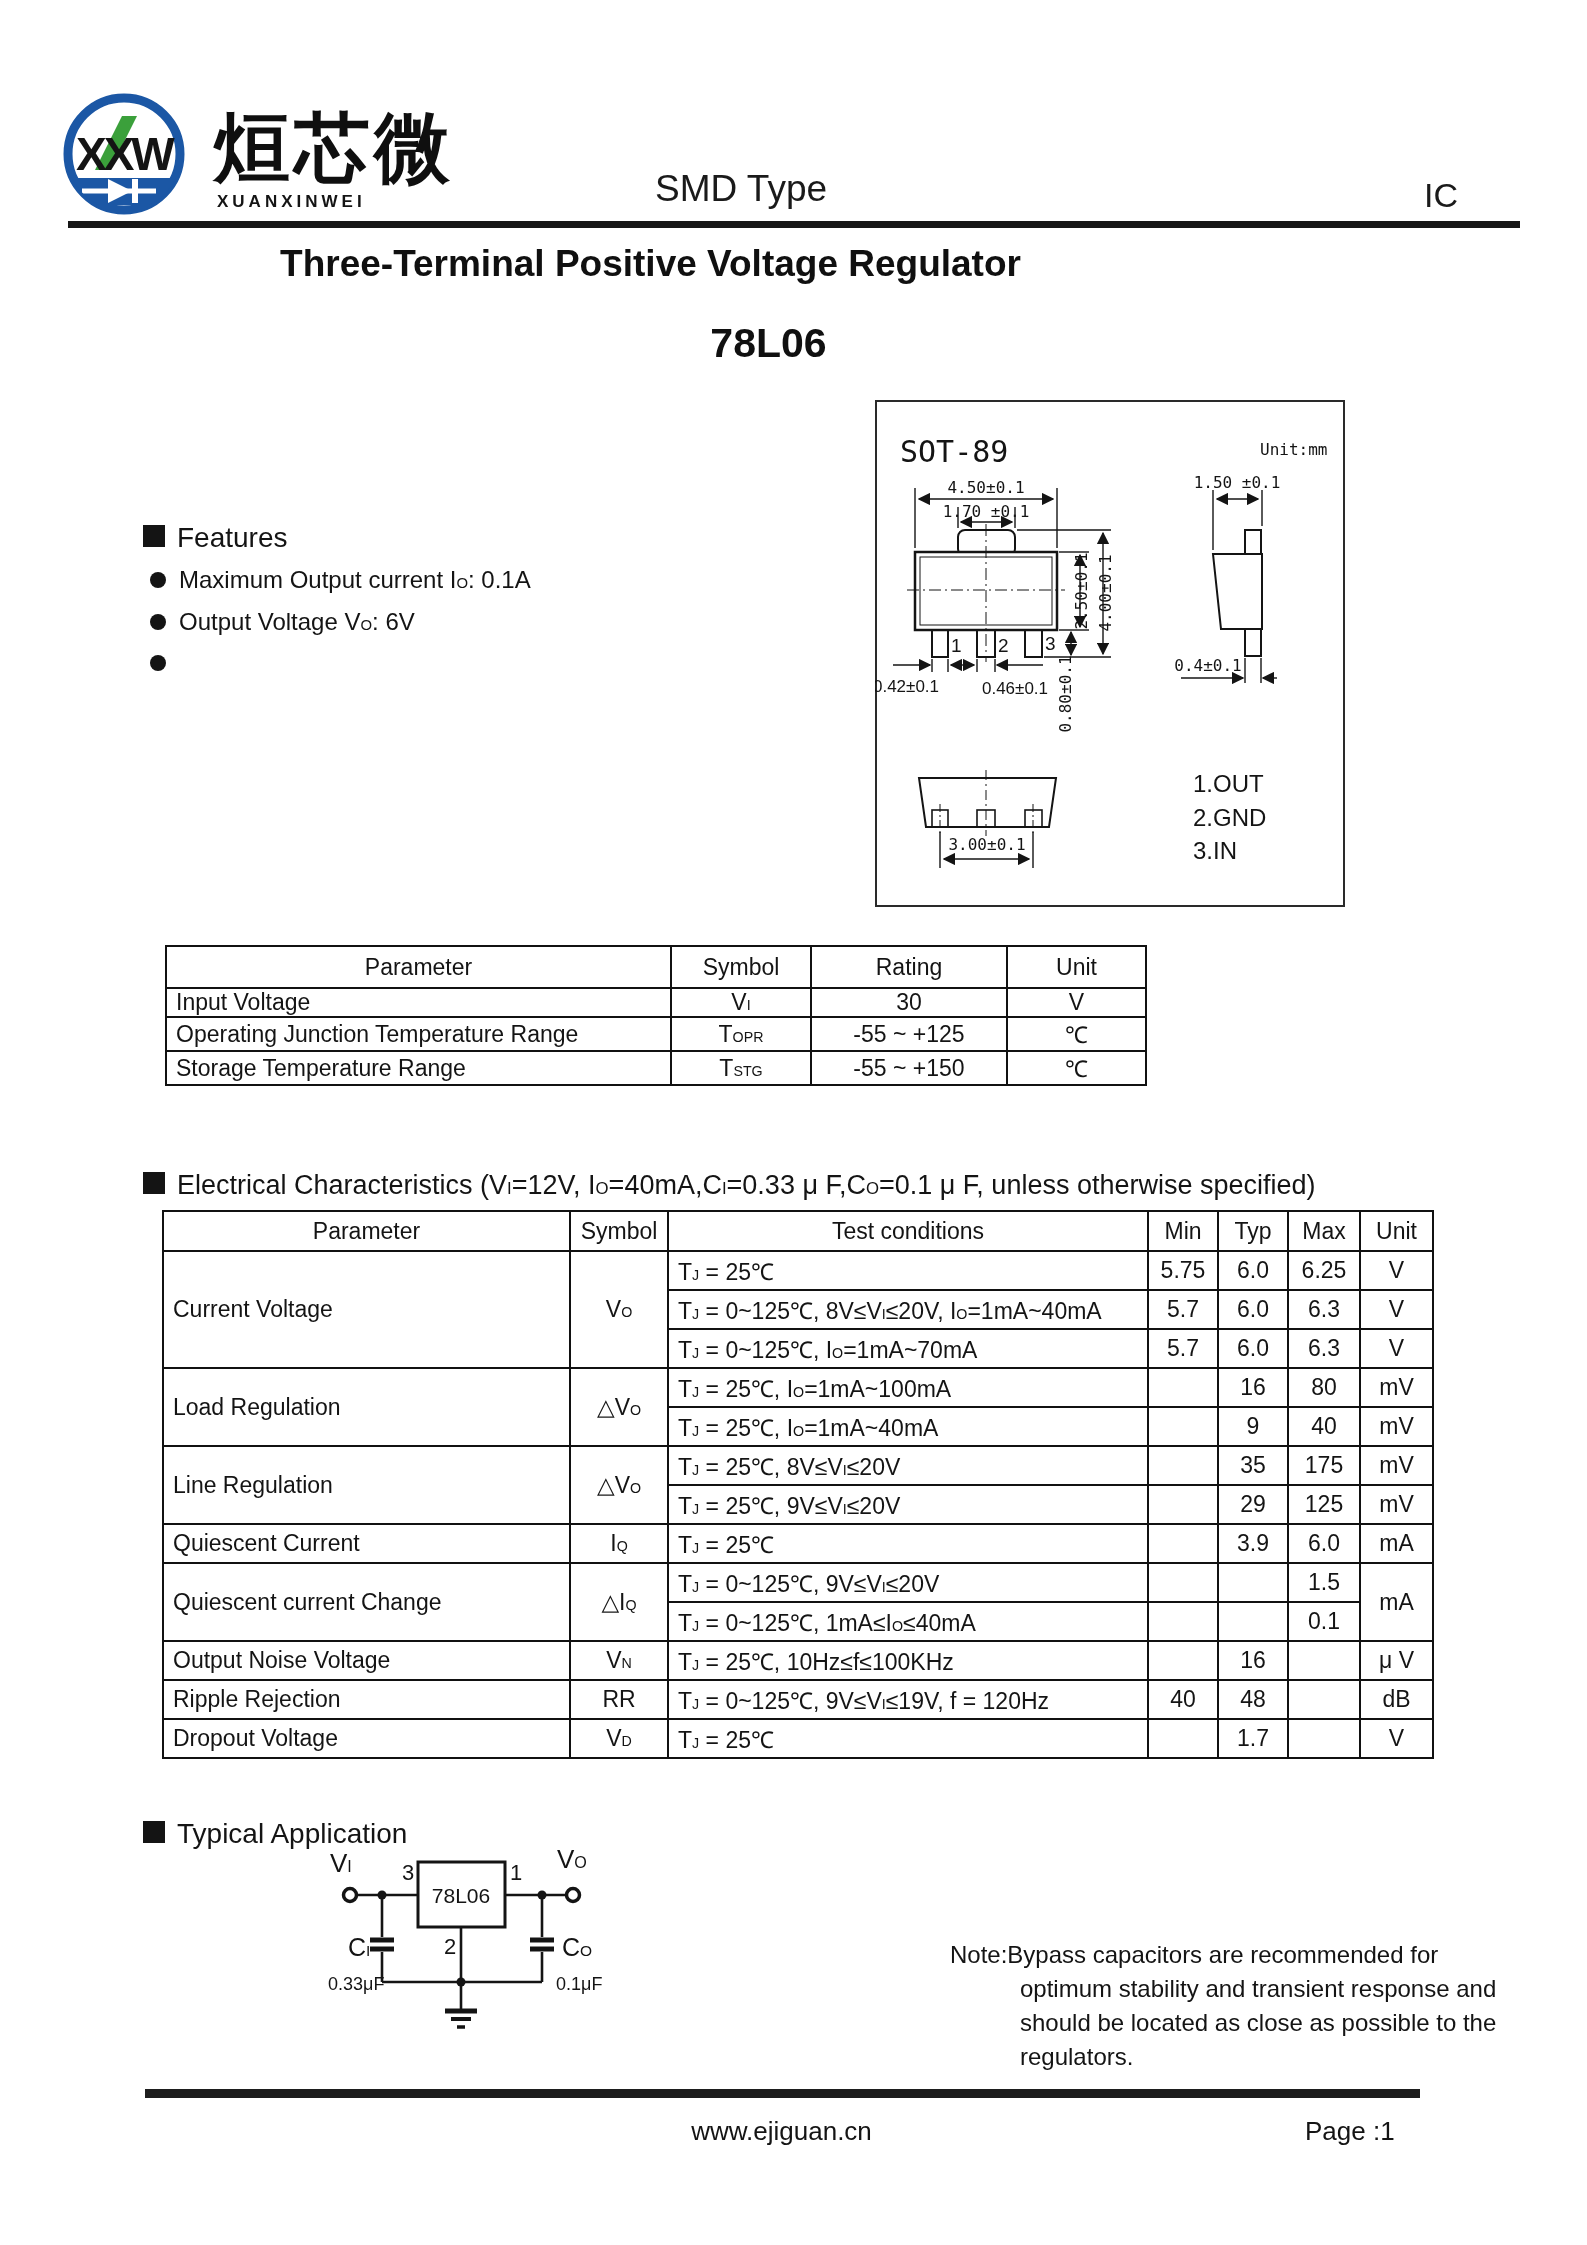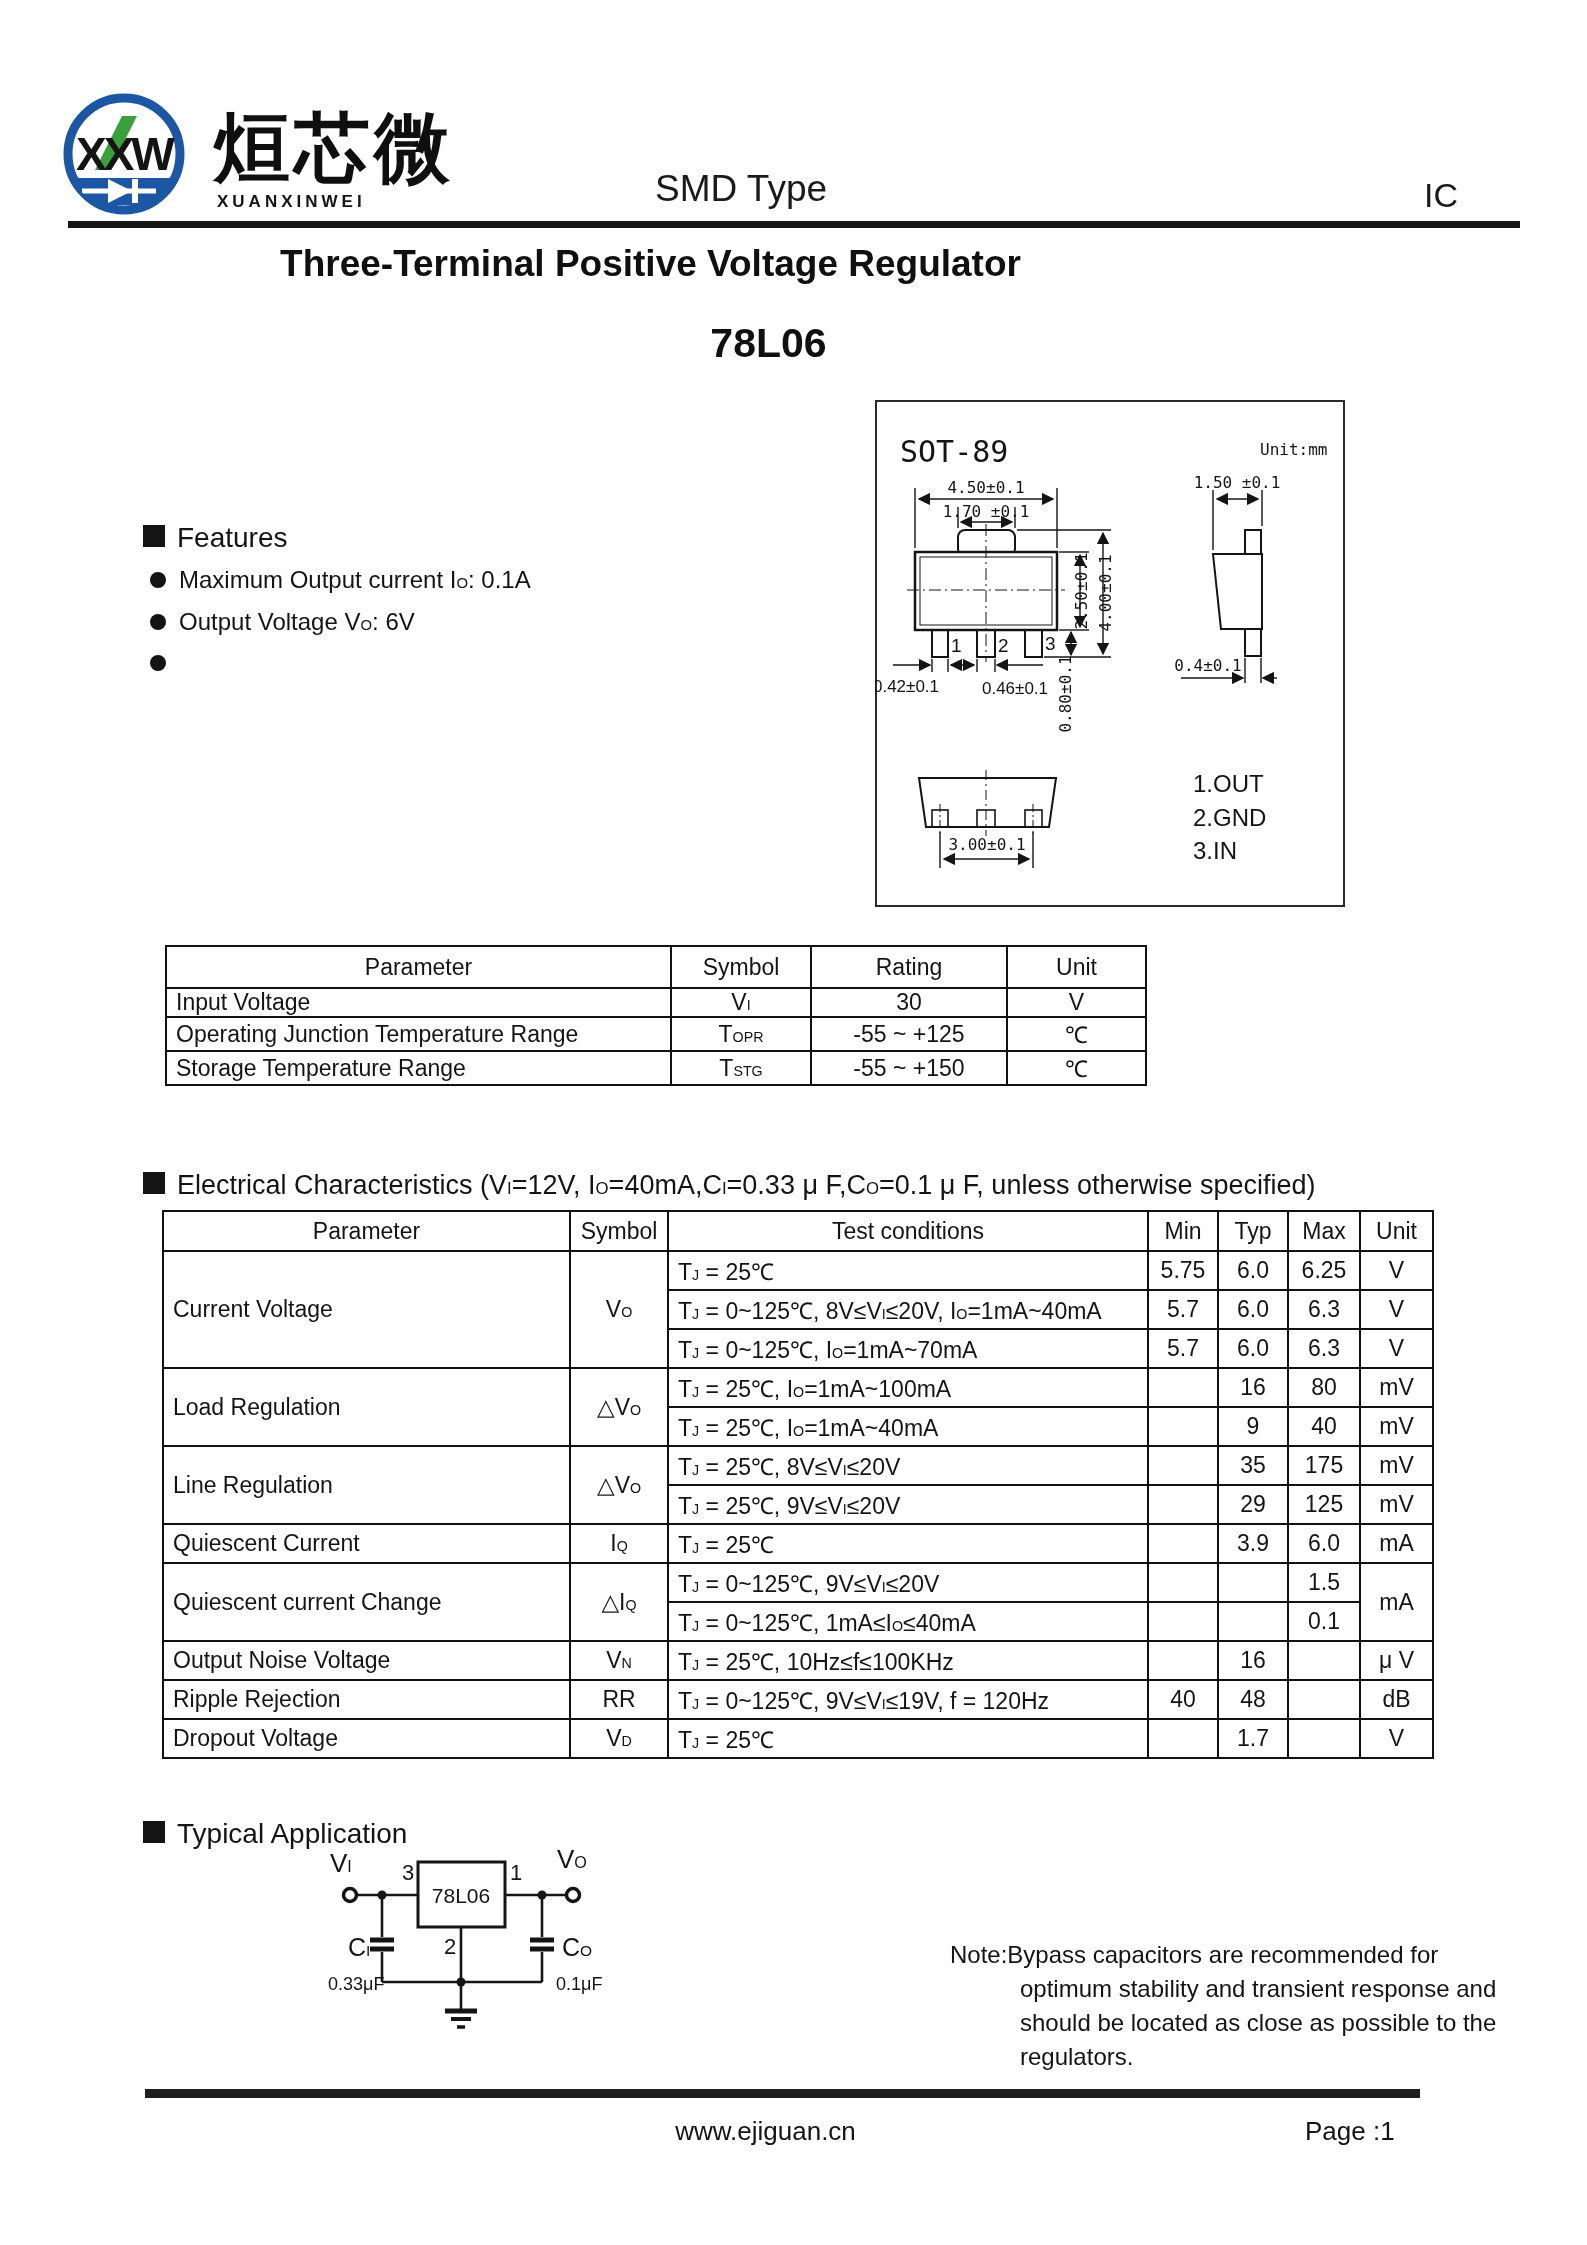--- a/index.html
+++ b/index.html
@@ -417,16 +417,16 @@
     <text x="124" y="114" font-size="22">2</text>
     <text x="28" y="116" font-size="25"><tspan>C</tspan><tspan class="svgsub">I</tspan></text>
     <text x="242" y="116" font-size="25"><tspan>C</tspan><tspan class="svgsub">O</tspan></text>
     <text x="8" y="150" font-size="18">0.33μF</text>
     <text x="236" y="150" font-size="18">0.1μF</text>
   </svg>
 
   <div class="abs note" style="left:950px;top:1938px;width:478px;">Note:Bypass capacitors are recommended for optimum stability and transient response and should be located as close as possible to the regulators.</div>
 
   <div class="abs foot-bar" style="left:145px;top:2089px;width:1275px;"></div>
-  <div class="abs foot-site" style="left:128px;top:2116px;width:1275px;">www.ejiguan.cn</div>
+  <div class="abs foot-site" style="left:144px;top:2116px;width:1275px;">www.ejiguan.cn</div>
   <div class="abs foot-page" style="left:1305px;top:2116px;">Page :1</div>
 
 </div>
 
 </body></html>

